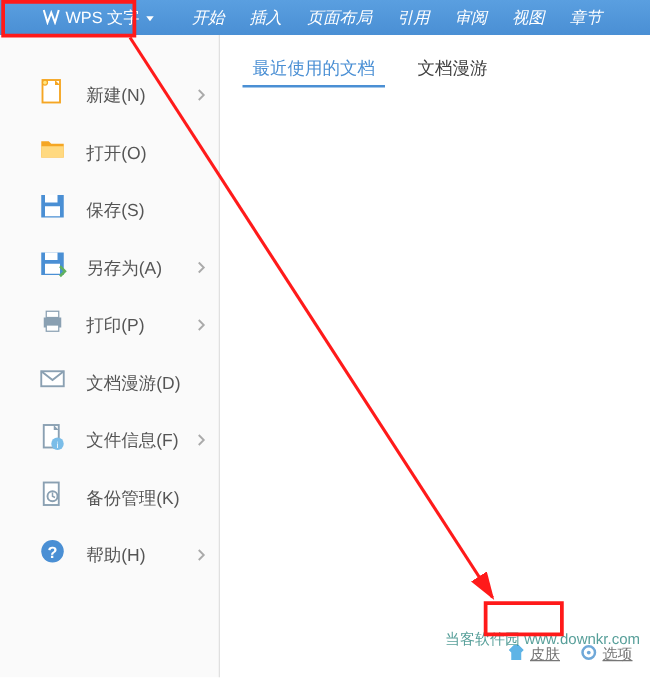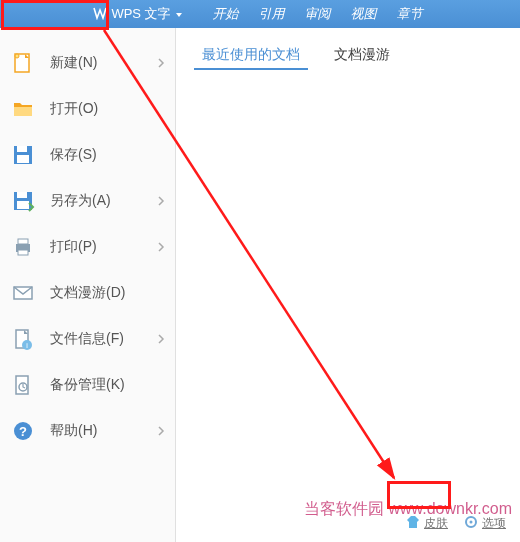--- a/index.html
+++ b/index.html
@@ -5,56 +5,58 @@
   * { margin: 0; padding: 0; box-sizing: border-box; font-family: "Microsoft YaHei", Arial, sans-serif; }
   body { width: 520px; height: 542px; background: #fff; overflow: hidden; position: relative; }
   .titlebar { height: 28px; background: linear-gradient(#5a9fe0, #4a8fd4); display: flex; align-items: center; color: #fff; font-size: 13px; justify-content: center; }
   .app-btn { display: flex; align-items: center; padding: 0 8px 0 6px; height: 100%; }
   .app-btn .logo { margin-right: 4px; }
   .app-btn .chev { margin-left: 4px; }
   .tabs { display: flex; margin-left: 12px; font-style: italic; }
   .tab { padding: 0 10px; height: 28px; line-height: 28px; cursor: pointer; }
   .main { display: flex; height: calc(100% - 28px); }
   .sidebar { width: 176px; background: #fafafa; border-right: 1px solid #e0e0e0; padding-top: 12px; }
-  .side-item { display: flex; align-items: center; height: 46px; padding-left: 10px; cursor: pointer; }
+  .side-item { display: flex; align-items: flex-end; height: 46px; padding-left: 29px; cursor: pointer; }
   .side-ico { width: 26px; height: 26px; margin-right: 14px; display: flex; align-items: center; justify-content: center; }
   .side-label { font-size: 14px; color: #555; }
   .side-chev { margin-left: auto; margin-right: 10px; color: #aaa; }
   .content { flex: 1; background: #fff; padding: 14px 0 0 18px; position: relative; }
   .ctabs { display: flex; font-size: 14px; margin-bottom: 4px; }
   .ctab { padding: 4px 8px; margin-right: 18px; color: #404040; cursor: pointer; }
   .ctab.active { color: #4a8fd4; border-bottom: 2px solid #4a8fd4; }
   .footer { position: absolute; bottom: 10px; left: 0; right: 0; display: flex; justify-content: flex-end; align-items: center; padding-right: 14px; font-size: 12px; color: #777; text-decoration: underline; }
   .footer .fitem { display: flex; align-items: center; margin-left: 16px; }
   .footer .fico { margin-right: 4px; }
   
   .anno-box1 { position: absolute; left: 1px; top: 0px; width: 108px; height: 30px; border: 3px solid #ff1a1a; pointer-events: none; }
   .anno-box2 { position: absolute; left: 387px; top: 481px; width: 64px; height: 28px; border: 3px solid #ff1a1a; pointer-events: none; }
   .arrow-svg { position: absolute; left: 0; top: 0; pointer-events: none; }
-  .watermark { position: absolute; bottom: 22px; right: 8px; font-size: 16px; color: #be185d; opacity: .7; }
+  .watermark { position: absolute; bottom: 22px; right: 8px; font-size: 12px; color: #0f766e; opacity: .7; }
 </style>
 </head>
 <body>
 
 <div class="titlebar">
   <div class="app-btn">
     <span class="logo">
       <svg width="14" height="14" viewBox="0 0 14 14">
           <path d="M1 2 L4 12 L7 4 L10 12 L13 2" stroke="#fff" stroke-width="1.6" fill="none"></path>
         </svg>
     </span>
     <span>WPS 文字</span>
     <span class="chev">
       <svg width="8" height="8" viewBox="0 0 8 8">
           <path d="M1 2 L4 6 L7 2 Z" fill="#fff"></path>
         </svg>
     </span>
   </div>
   <div class="tabs">
     <div class="tab">开始</div>
+    <div class="tab">插入</div>
+    <div class="tab">页面布局</div>
     <div class="tab">引用</div>
     <div class="tab">审阅</div>
     <div class="tab">视图</div>
     <div class="tab">章节</div>
   </div>
 </div>
 
 <div class="main">
   <div class="sidebar" id="sidebar">
       <div class="side-item">

